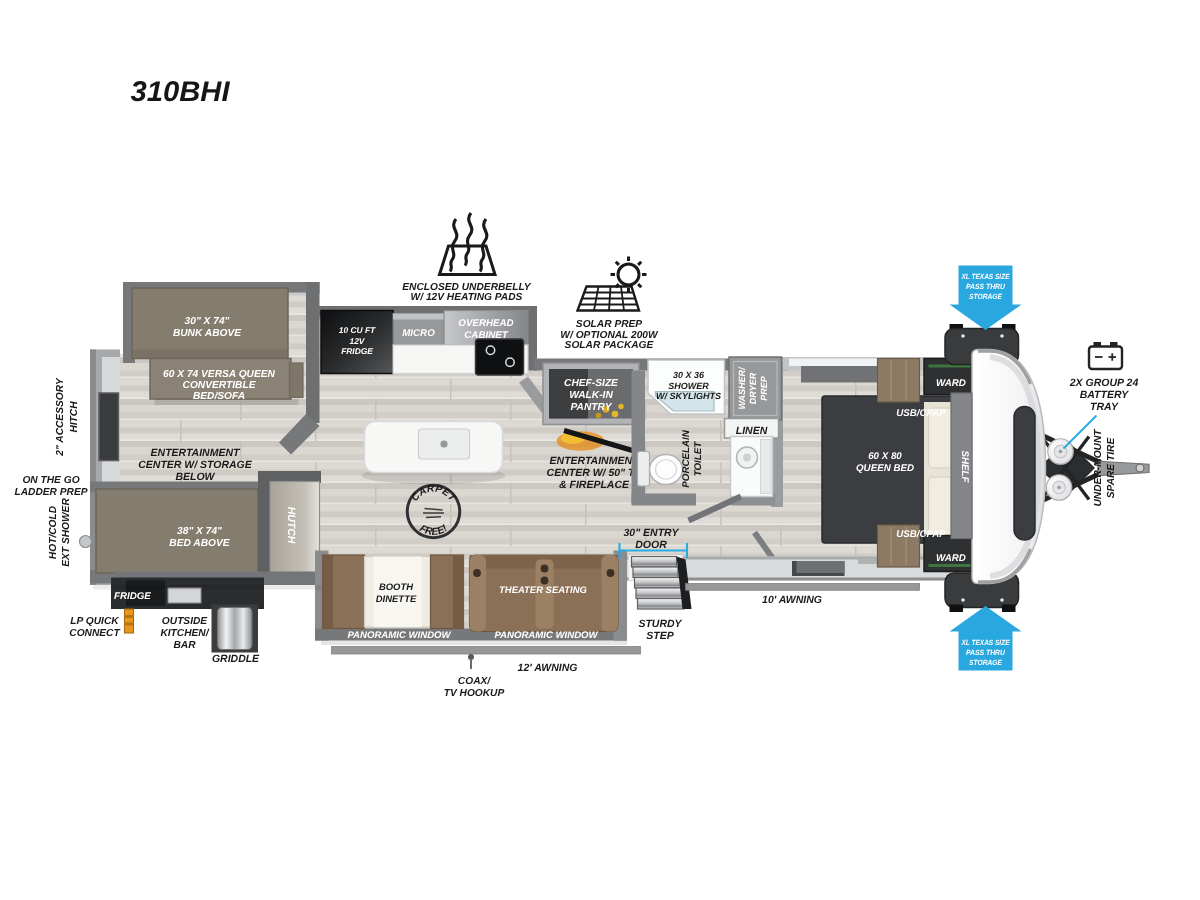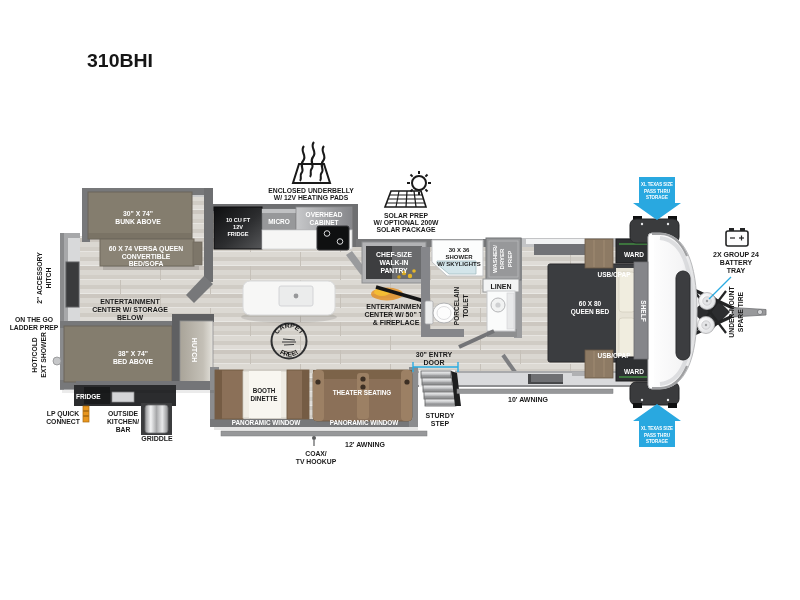--- a/index.html
+++ b/index.html
@@ -1,16 +1,16 @@
 <!DOCTYPE html>
 <html><head>
 <meta charset="utf-8">
 <style>
 html,body{margin:0;padding:0;background:#ffffff;}
-#page{position:relative;width:800px;height:500px;background:#ffffff;overflow:hidden;}
+#page{position:relative;width:800px;height:500px;background:#ffffff;overflow:hidden;font-style:italic;}
 text{font-family:"Liberation Sans",sans-serif;}
 .b{font-weight:bold;fill:#1a1a1a;}
 .w{font-weight:bold;fill:#ffffff;}
 </style>
 </head>
 <body>
 <div id="page">
 <svg width="800" height="600" viewBox="0 0 800 600" xmlns="http://www.w3.org/2000/svg">
 <defs>
 <pattern id="wood" width="90" height="28" patternUnits="userSpaceOnUse">

